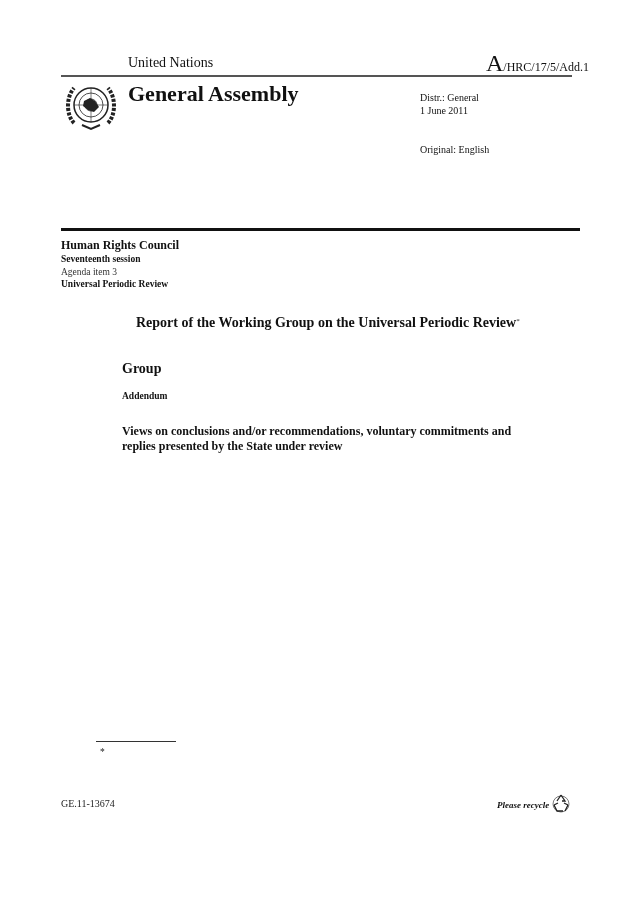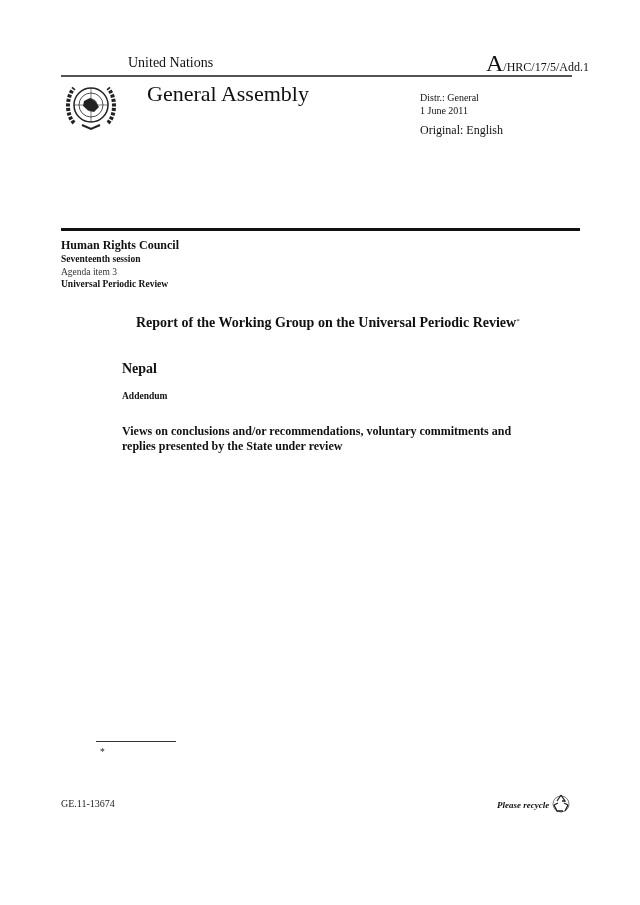--- a/index.html
+++ b/index.html
@@ -4,23 +4,23 @@
   <style>
     html, body { margin: 0; padding: 0; background: #ffffff; }
     body { width: 640px; height: 905px; position: relative; overflow: hidden;
       font-family: "Liberation Serif", "DejaVu Serif", serif; color: #111; }
     .abs { position: absolute; }
     .un-name { left: 128px; top: 55px; font-size: 14px; }
     .symbol { left: 486px; top: 53px; font-size: 12px; white-space: nowrap; }
     .symbol .big { font-size: 24px; line-height: 20px; }
     .rule-top { left: 61px; top: 75px; width: 511px; height: 1.5px; background: #555; }
     .emblem { left: 64px; top: 79px; width: 54px; height: 54px; }
-    .ga-title { left: 128px; top: 81px; font-size: 22px; font-weight: normal; margin-left: 19px; }
+    .ga-title { left: 128px; top: 81px; font-size: 22px; font-weight: bold; }
     .distr { left: 420px; top: 91px; font-size: 10px; line-height: 13px; }
-    .orig { left: 420px; top: 123px; font-size: 12px; }
+    .orig { left: 420px; top: 144px; font-size: 10px; }
     .rule-thick { left: 61px; top: 228px; width: 519px; height: 2.5px; background: #111; }
     .council { left: 61px; top: 238px; font-size: 12px; font-weight: bold; font-family: Liberation Serif, serif; }
     .session { left: 61px; top: 254px; font-size: 9.5px; font-weight: bold; }
     .agenda { left: 61px; top: 267px; font-size: 9.5px; color: #333; }
     .upr { left: 61px; top: 279px; font-size: 9.5px; font-weight: bold; }
     .report-title { left: 136px; top: 309px; width: 400px; font-size: 14px; font-weight: bold; line-height: 24px; }
     .report-title sup { font-size: 7px; font-weight: normal; vertical-align: 4px; }
     .country { left: 122px; top: 361px; font-size: 14px; font-weight: bold; }
     .addendum { left: 122px; top: 391px; font-size: 9.5px; font-weight: bold; }
     .views { left: 122px; top: 424px; width: 420px; font-size: 12px; font-weight: bold; line-height: 15px; }
@@ -64,21 +64,21 @@
 <div class="abs rule-thick"></div>
 
 <div class="abs council">Human Rights Council</div>
 <div class="abs session">Seventeenth session</div>
 <div class="abs agenda">Agenda item 3</div>
 <div class="abs upr">Universal Periodic Review</div>
 
 <div class="abs report-title">
   <span>Report of the Working Group on the Universal Periodic Review</span><sup>*</sup>
 </div>
-<div class="abs country">Nepal</div>
+<div class="abs country">Group</div>
 <div class="abs addendum">Addendum</div>
 <div class="abs views">Views on conclusions and/or recommendations, voluntary commitments and replies presented by the State under review</div>
 
 <div class="abs fn-rule"></div>
 <div class="abs footnote">
   <span class="mark">*</span>
 </div>
 
 <div class="abs docnum">GE.11-13674</div>
 <div class="abs recycle">

